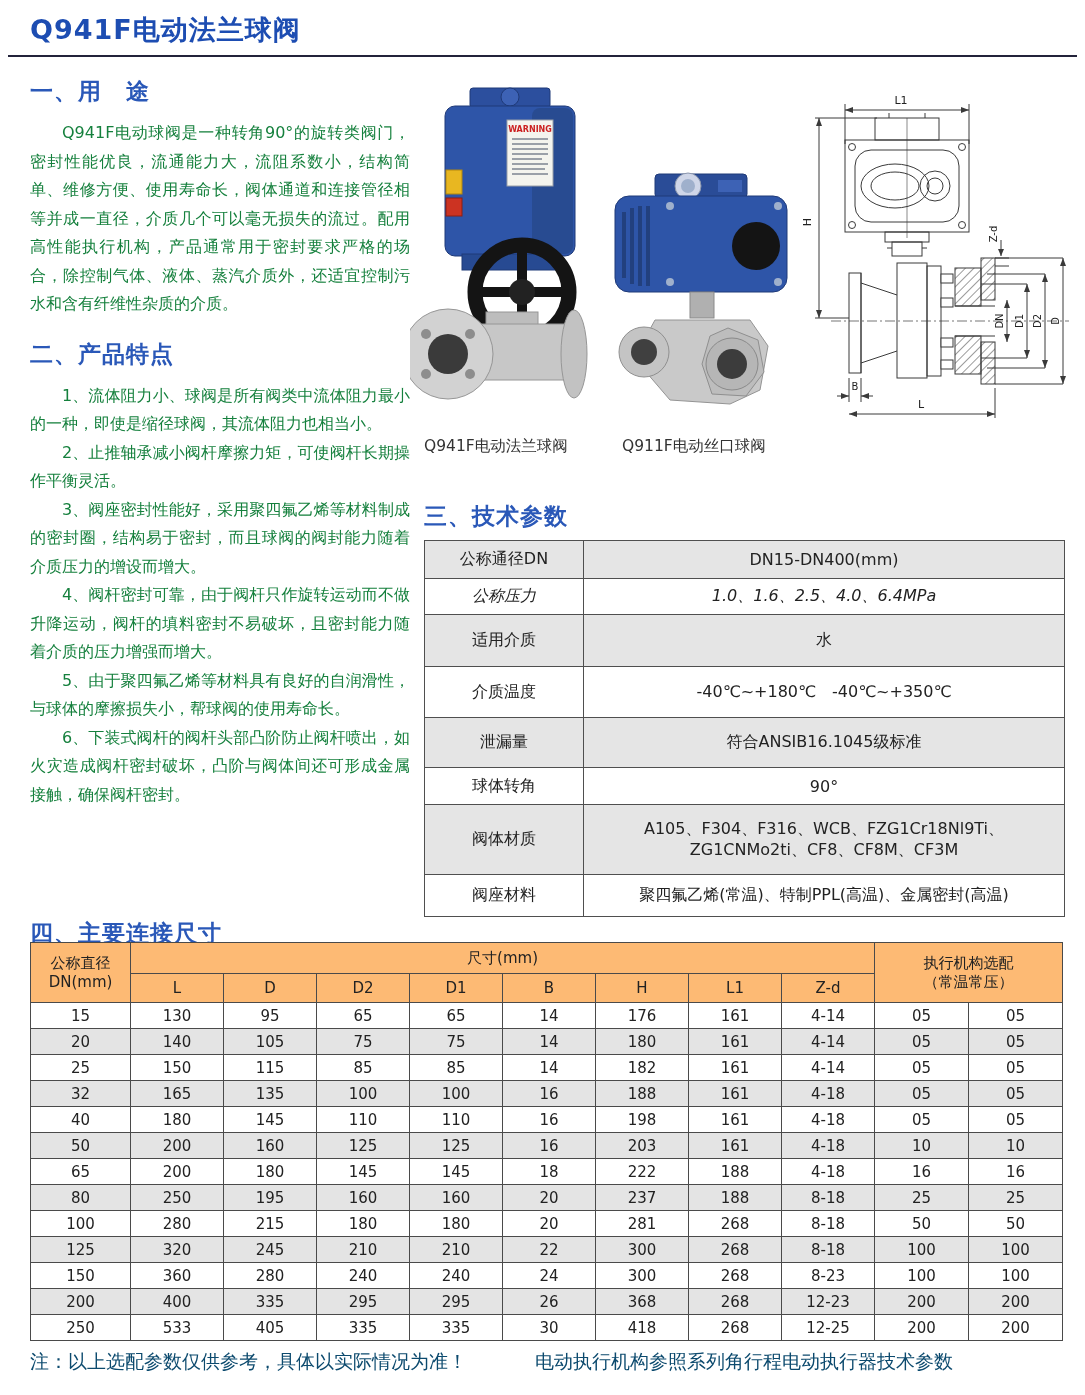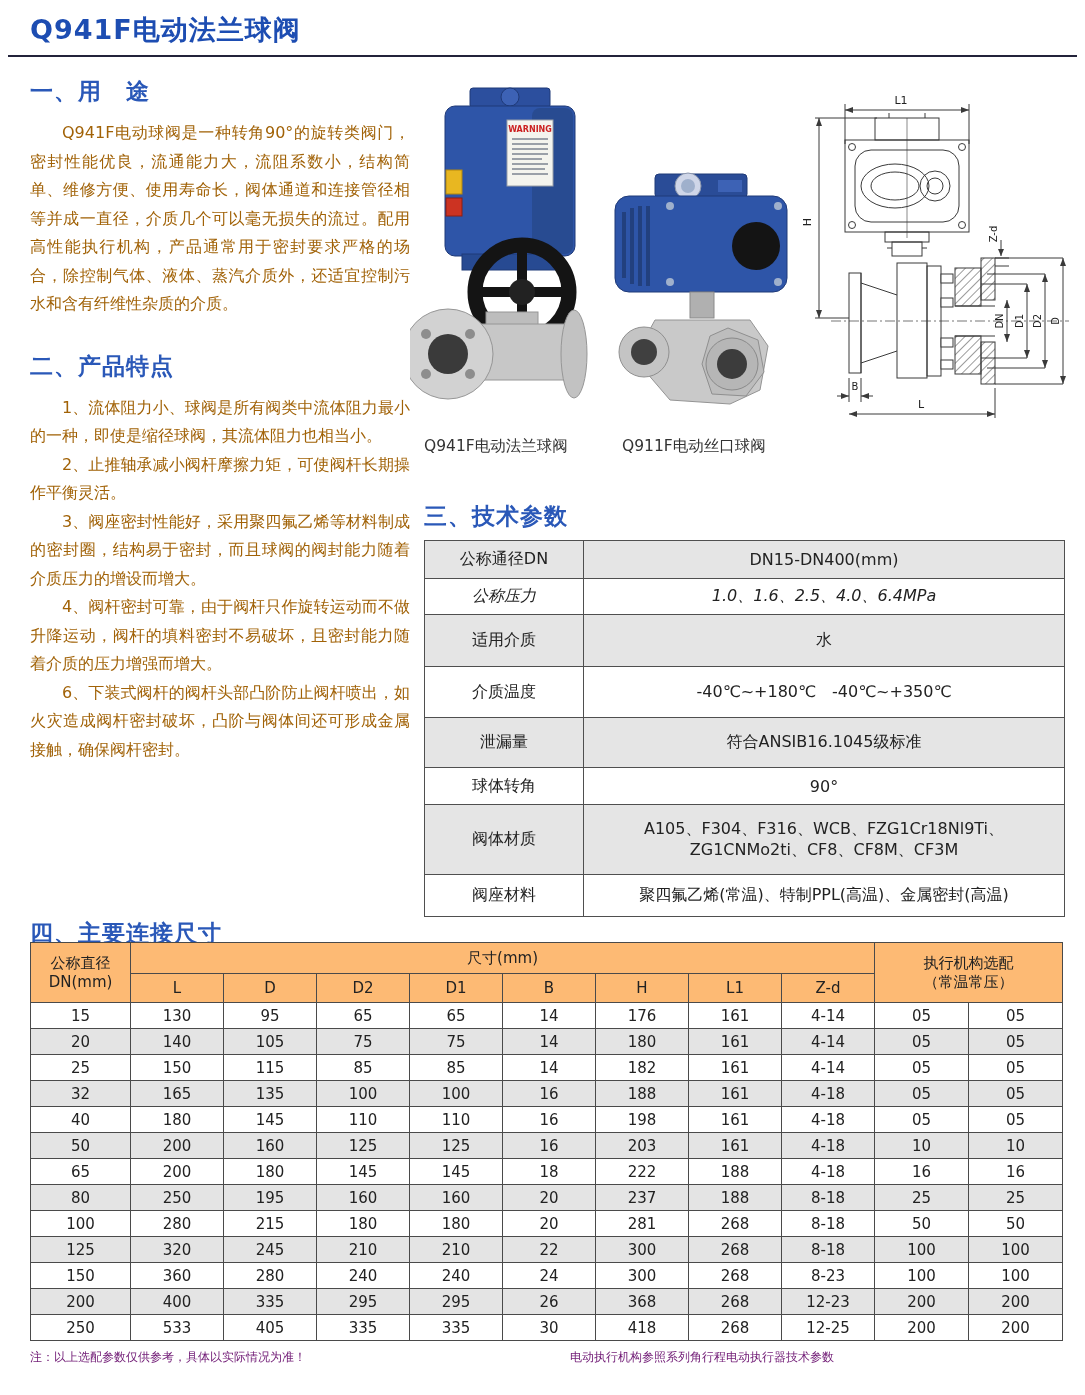--- a/index.html
+++ b/index.html
@@ -11,22 +11,22 @@
   .page-title{
     position:absolute;left:30px;top:12px;font-size:27px;font-weight:bold;
     color:#1d4db2;letter-spacing:1px;
   }
   .title-rule{position:absolute;left:8px;top:55px;width:1069px;height:2px;background:#23233a;}
   .sec-h{font-size:23px;font-weight:bold;color:#2a58b8;letter-spacing:1px;}
 
   
   .left-col{position:absolute;left:30px;top:76px;width:380px;}
   .left-col .sec-h{margin:0 0 12px 0;}
-  .left-col p{margin:0;font-size:16px;line-height:28.5px;text-align:justify;text-indent:2em;color:#a16207;}
-  #features-heading{margin-top:32px;}
+  .left-col p{margin:0;font-size:16px;line-height:28.5px;text-align:justify;text-indent:2em;color:#15803d;}
+  #features-heading{margin-top:20px;}
 
   
   .photo1{position:absolute;left:410px;top:82px;}
   .photo2{position:absolute;left:600px;top:160px;}
   .caption{position:absolute;top:436px;font-size:15.5px;color:#333;}
   #caption1{left:424px;}
   #caption2{left:622px;}
 
   
   .drawing{position:absolute;left:797px;top:88px;}
@@ -48,41 +48,42 @@
     font-size:15px;color:#222;table-layout:fixed;text-align:center;
   }
   #dim-table th,#dim-table td{border:1px solid #4a4a4a;font-weight:normal;padding:0;}
   #dim-table thead th{background:#fdba74;}
   #dim-table thead tr.h1 th{height:30px;}
   #dim-table thead tr.h2 th{height:28px;}
   #dim-table tbody tr{height:26px;}
   #dim-table tbody tr.shade{background:#e4e4e4;}
 
   
-  .note{position:absolute;top:1349px;font-size:12px;color:#701a75;}
+  .note{position:absolute;top:1349px;font-size:19px;color:#0c4a6e;}
   #note-left{left:30px;}
-  #note-right{left:570px;font-family:Liberation Mono, monospace;}
+  #note-right{left:535px;font-family:Liberation Mono, monospace;}
 
   svg text{font-family:"DejaVu Sans","Liberation Sans",sans-serif;}
 </style>
 </head>
 <body>
 
 <div class="page-title">Q941F电动法兰球阀</div>
 <div class="title-rule"></div>
 
 <div class="left-col">
   <h2 class="sec-h">一、用　途</h2>
   <p>Q941F电动球阀是一种转角90°的旋转类阀门，密封性能优良，流通能力大，流阻系数小，结构简单、维修方便、使用寿命长，阀体通道和连接管径相等并成一直径，介质几个可以毫无损失的流过。配用高性能执行机构，产品通常用于密封要求严格的场合，除控制气体、液体、蒸汽介质外，还适宜控制污水和含有纤维性杂质的介质。</p>
   <h2 class="sec-h" id="features-heading">二、产品特点</h2>
   <div id="features-list">
       <p>1、流体阻力小、球阀是所有阀类中流体阻力最小的一种，即使是缩径球阀，其流体阻力也相当小。</p>
       <p>2、止推轴承减小阀杆摩擦力矩，可使阀杆长期操作平衡灵活。</p>
       <p>3、阀座密封性能好，采用聚四氟乙烯等材料制成的密封圈，结构易于密封，而且球阀的阀封能力随着介质压力的增设而增大。</p>
       <p>4、阀杆密封可靠，由于阀杆只作旋转运动而不做升降运动，阀杆的填料密封不易破坏，且密封能力随着介质的压力增强而增大。</p>
+      <p>5、由于聚四氟乙烯等材料具有良好的自润滑性，与球体的摩擦损失小，帮球阀的使用寿命长。</p>
       <p>6、下装式阀杆的阀杆头部凸阶防止阀杆喷出，如火灾造成阀杆密封破坏，凸阶与阀体间还可形成金属接触，确保阀杆密封。</p>
     </div>
 </div>
 
 <div class="photo1">
 <svg width="198" height="350" viewBox="0 0 198 350">
   <rect x="60" y="6" width="80" height="20" rx="3" fill="#2c4f9e" stroke="#1f3a78"></rect>
   <circle cx="100" cy="15" r="9" fill="#3d62b5" stroke="#1f3a78"></circle>
   <rect x="35" y="24" width="130" height="150" rx="10" fill="#2e55a8" stroke="#1f3a78"></rect>
   <rect x="122" y="26" width="41" height="146" rx="8" fill="#24447e" opacity="0.55"></rect>

